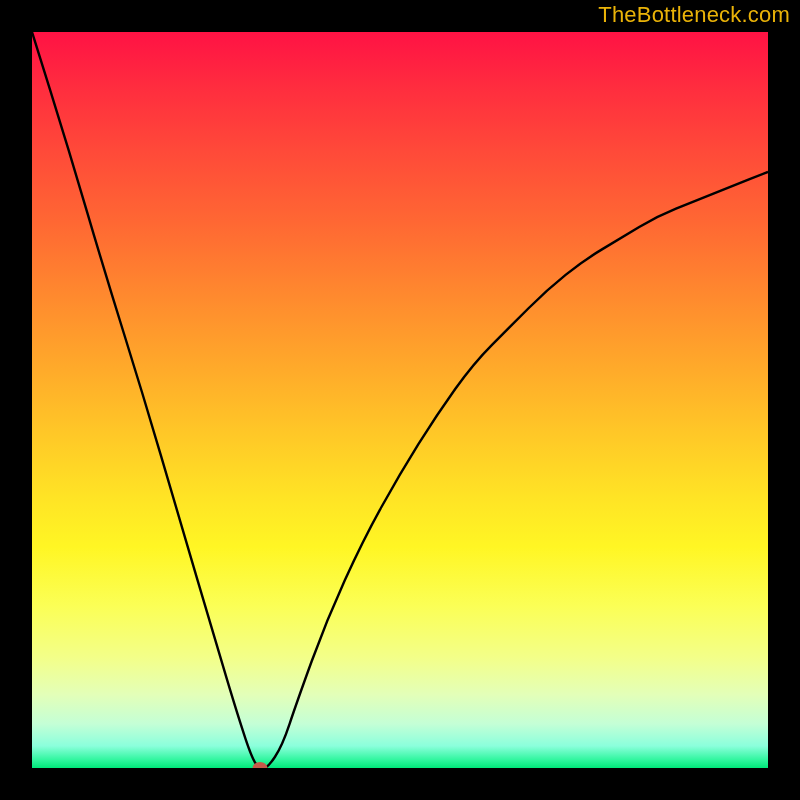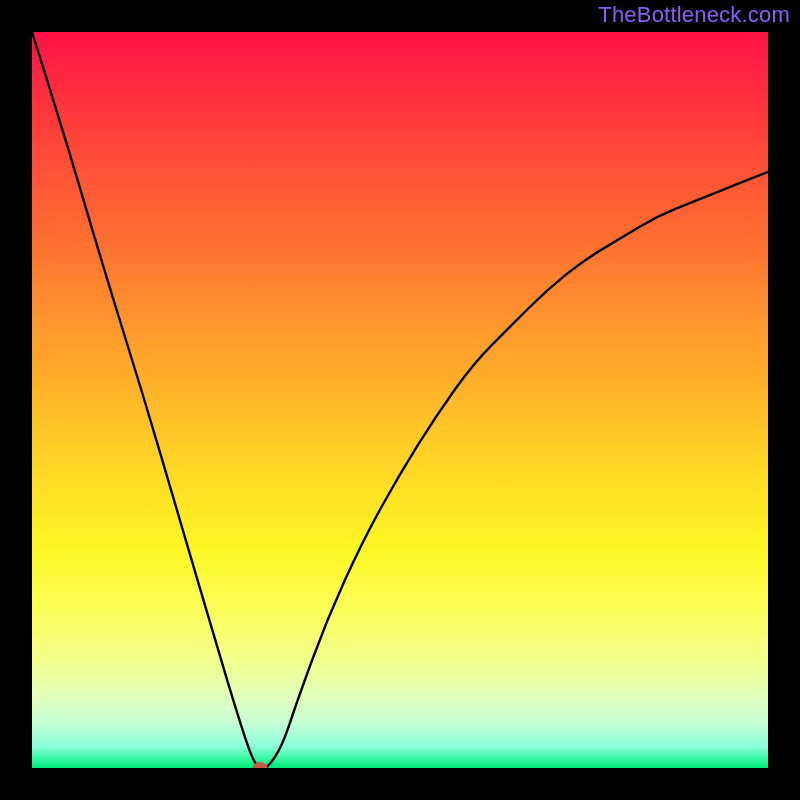--- a/index.html
+++ b/index.html
@@ -14,21 +14,21 @@
   .frame {
     position: relative;
     width: 800px;
     height: 800px;
     background: #000;
   }
   .watermark {
     position: absolute;
     top: 2px;
     right: 10px;
-    color: #8b5cf6;
+    color: #eab308;
     font-size: 22px;
     font-weight: 500;
     letter-spacing: 0.2px;
     z-index: 10;
   }
   .plot-area {
     position: absolute;
     left: 32px;
     top: 32px;
     width: 736px;

